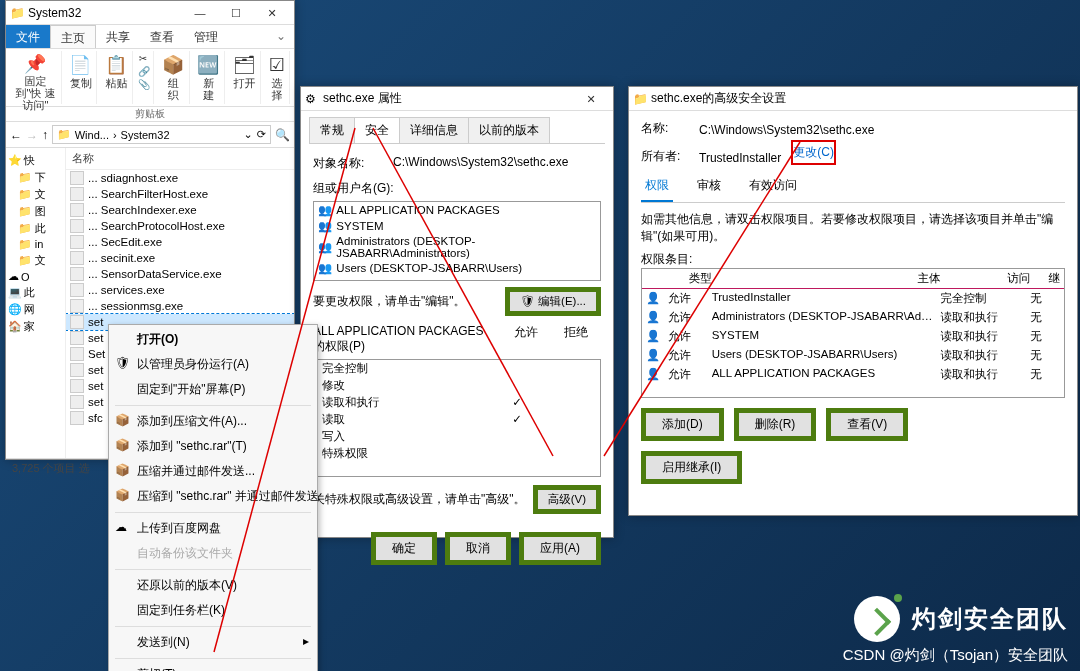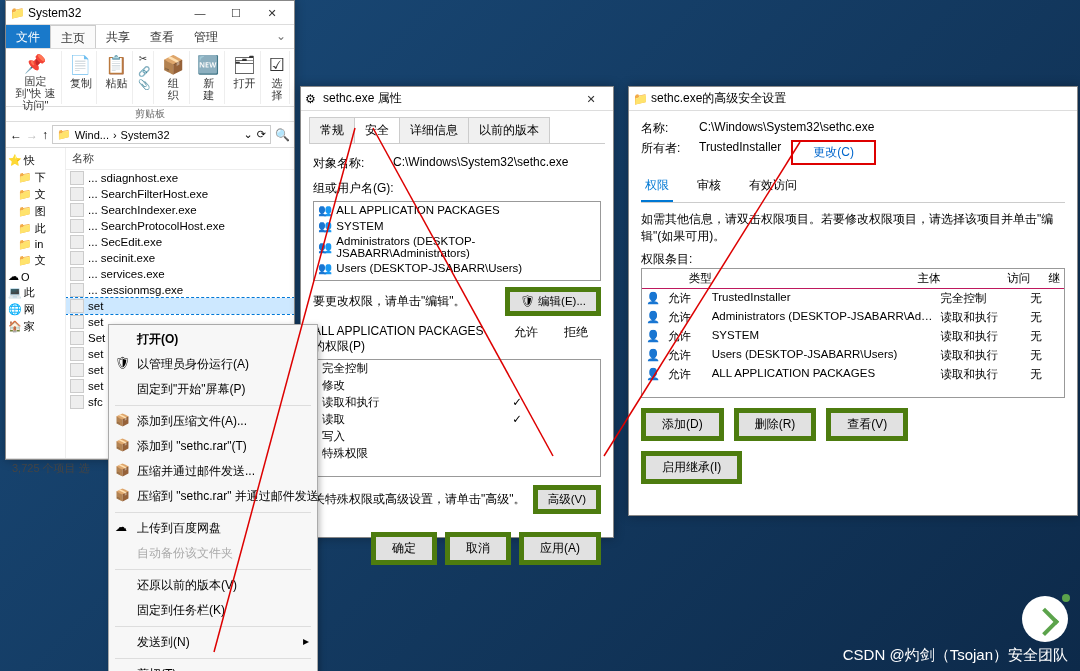--- a/index.html
+++ b/index.html
@@ -57,21 +57,21 @@
   .perm-row { display: flex; padding: 1px 8px; }
   .perm-row .pn { flex: 1; }
   .perm-row .pc { width: 50px; text-align: center; }
   .dlg-btns { display: flex; justify-content: flex-end; gap: 8px; padding: 10px 12px; }
   .dlg-btn { border: 5px solid #4d7c0f; background: #e1e1e1; padding: 3px 16px; font-size: 12px; }
   .dlg-btn.inline { padding: 2px 10px; font-size: 11.5px; white-space: nowrap; }
 
   
   #advsec { left: 628px; top: 86px; width: 450px; height: 430px; }
   #advsec .ttxt { padding: 6px 12px; font-size: 12px; }
-  .adv-row { display: flex; align-items: flex-start; margin: 3px 0; gap: 10px; }
+  .adv-row { display: flex; align-items: flex-end; margin: 3px 0; gap: 10px; }
   .adv-row .k { width: 48px; }
   .adv-tabs { display: flex; gap: 20px; margin: 8px 0; border-bottom: 1px solid #ccc; }
   .adv-tab { padding: 4px 4px 6px; font-size: 12px; }
   .adv-tab.active { border-bottom: 2px solid #0078d4; color: #0078d4; }
   .perm-table { border: 1px solid #999; height: 130px; width: 100%; font-size: 11.5px; }
   .pt-head, .pt-row { display: flex; padding: 2px 4px; }
   .pt-head { border-bottom: 1px solid #be185d; text-align: right; }
   .col-ic { width: 22px; }
   .col-type { width: 44px; }
   .col-princ { width: 230px; overflow: hidden; white-space: nowrap; text-overflow: ellipsis; }
@@ -197,20 +197,24 @@
             <span class="fico"></span>
             <span>... SearchProtocolHost.exe</span>
           </div>
           <div class="exp-row">
             <span class="fico"></span>
             <span>... SecEdit.exe</span>
           </div>
           <div class="exp-row">
             <span class="fico"></span>
             <span>... secinit.exe</span>
+          </div>
+          <div class="exp-row">
+            <span class="fico"></span>
+            <span>... SensorDataService.exe</span>
           </div>
           <div class="exp-row">
             <span class="fico"></span>
             <span>... services.exe</span>
           </div>
           <div class="exp-row">
             <span class="fico"></span>
             <span>... sessionmsg.exe</span>
           </div>
         </div>
@@ -373,21 +377,21 @@
     <span>sethc.exe的高级安全设置</span>
   </div>
   <div class="ttxt">
     <div class="adv-row">
       <span class="k">名称:</span>
       <span>C:\Windows\System32\sethc.exe</span>
     </div>
     <div class="adv-row">
       <span class="k">所有者:</span>
       <span>TrustedInstaller</span>
-      <a href="#" class="hl-red" style="color:#0066cc;text-decoration:none;padding:2px 20px">更改(C)</a>
+      <a href="#" class="hl-red" style="color:#0066cc;text-decoration:none;padding:2px 0">更改(C)</a>
     </div>
     <div class="adv-tabs">
       <div class="adv-tab active">权限</div>
       <div class="adv-tab">审核</div>
       <div class="adv-tab">有效访问</div>
     </div>
     <div style="margin:6px 0">如需其他信息，请双击权限项目。若要修改权限项目，请选择该项目并单击"编辑"(如果可用)。</div>
     <div>权限条目:</div>
     <div class="perm-table">
       <div class="pt-head">
@@ -451,15 +455,16 @@
   <line x1="373" y1="128" x2="553" y2="456" stroke="#d00" stroke-width="1.5"></line>
   <line x1="604" y1="456" x2="800" y2="142" stroke="#d00" stroke-width="1.5"></line>
 </svg>
 
 <div class="wm-logo">
   <div class="wm-main">
     <div class="wm-circle">
       <div class="wm-chevron"></div>
         <div class="wm-dot"></div>
     </div>
+    <div class="wm-title">灼剑安全团队</div>
   </div>
   <div class="wm-sub">CSDN @灼剑（Tsojan）安全团队</div>
 </div>
 
 </body></html>

